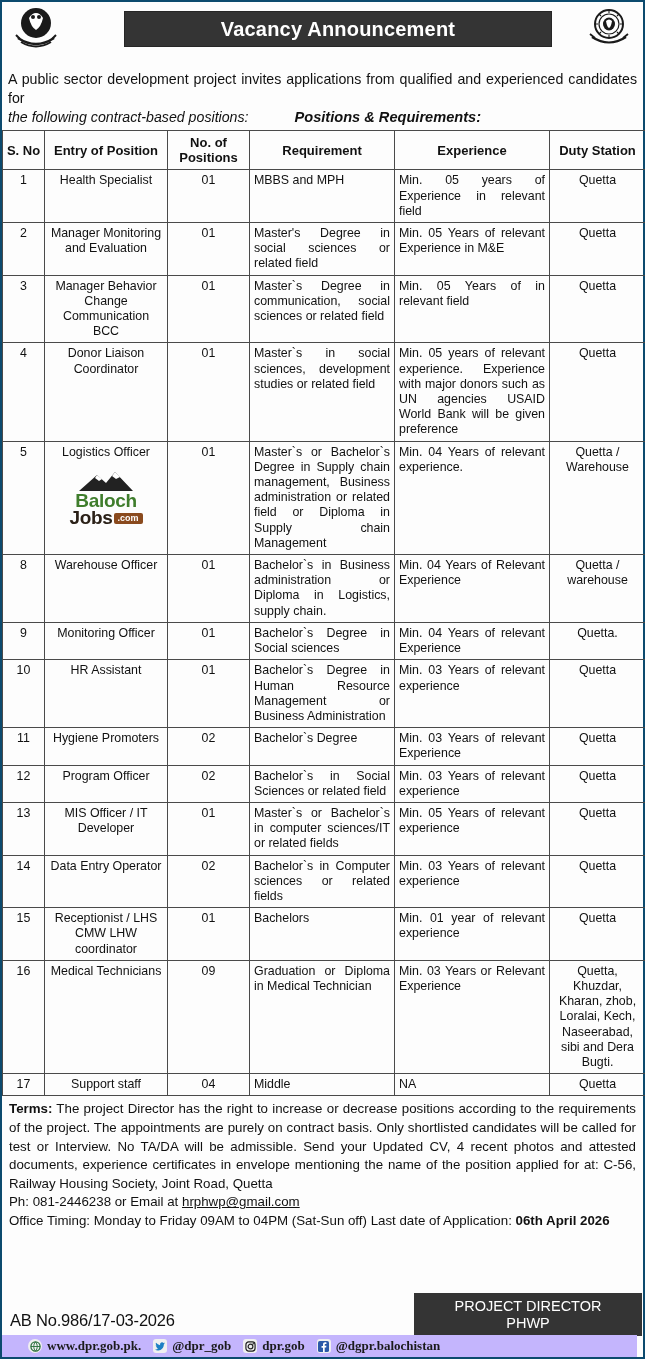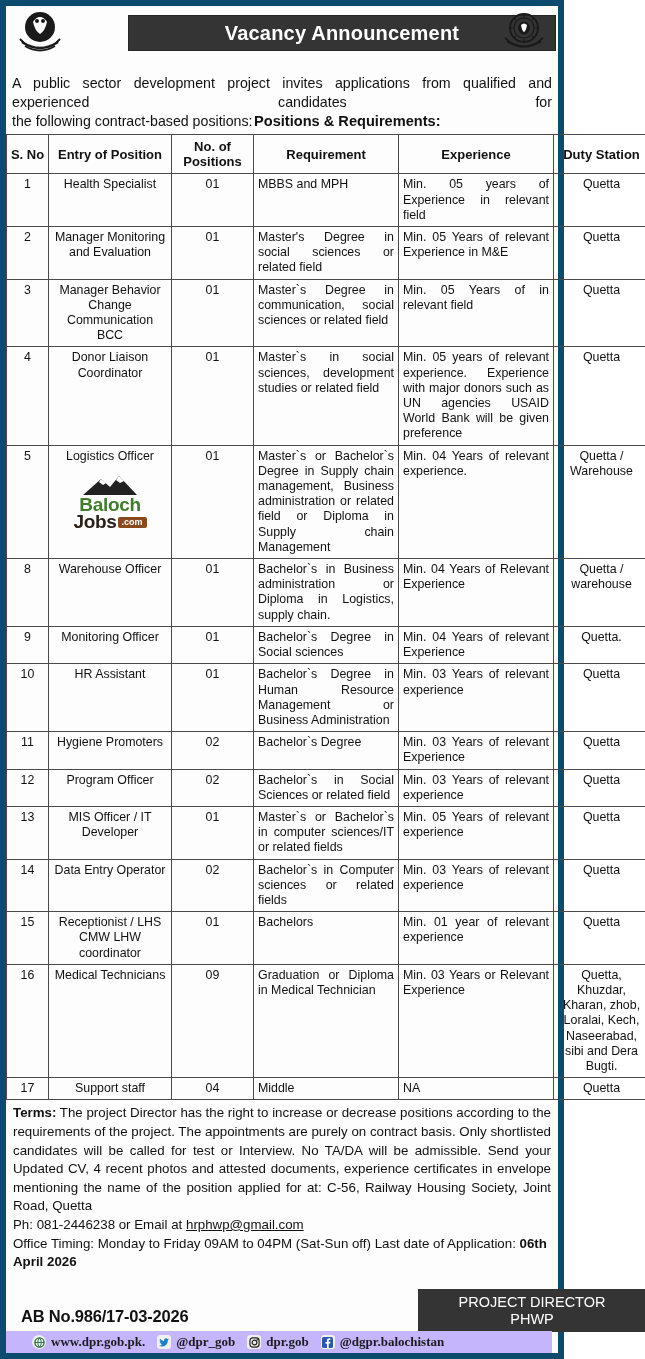--- a/index.html
+++ b/index.html
@@ -5,23 +5,23 @@
   html,body{margin:0;padding:0;}
   body{
     width:645px;height:1359px;
     background:#ffffff;
     font-family:"Liberation Sans", sans-serif;
     color:#111;
     overflow:hidden;
   }
   .page{
     position:relative;
-    width:564px;height:1359px;
+    width:645px;height:1359px;
     box-sizing:border-box;
-    border:6px solid #0c4a6e;
+    border:2px solid #0c4a6e;
     background:#fdfdfd;
   }
 
   
   .header{
     position:relative;
     height:48px;
   }
   .emblem{
     position:absolute;top:2px;
@@ -55,20 +55,21 @@
   }
   .intro-line1{
     display:block;
     text-align:justify;
     text-align-last:justify;
     white-space:normal;
   }
   .intro-line2{
     display:flex;
     align-items:flex-start;
+    font-style:italic;
   }
   .intro-line2 .left{flex:0 0 auto;}
   .intro-line2 .mid{
     flex:1 1 auto;
     text-align:center;
     font-weight:bold;
     font-size:14.6px;
     padding-right:110px;
   }
 
@@ -152,22 +153,22 @@
   .pd-box{
     position:absolute;
     left:412px;top:10px;width:228px;height:43px;
     background:#343434;
     display:flex;flex-direction:column;
     align-items:center;justify-content:center;
     color:#fff;font-weight:normal;font-size:14.5px;line-height:17px;
   }
   .abno{
     position:absolute;
-    left:15px;top:28px;
-    font-size:16.5px;font-weight:bold;
+    left:8px;top:28px;
+    font-size:16.5px;font-weight:normal;
     letter-spacing:-.2px;
   }
   .social{
     position:absolute;
     left:0;right:6px;bottom:0;height:22px;
     background:#c4b5fd;
     display:flex;align-items:center;
     gap:12px;
     padding-left:26px;
     box-sizing:border-box;

